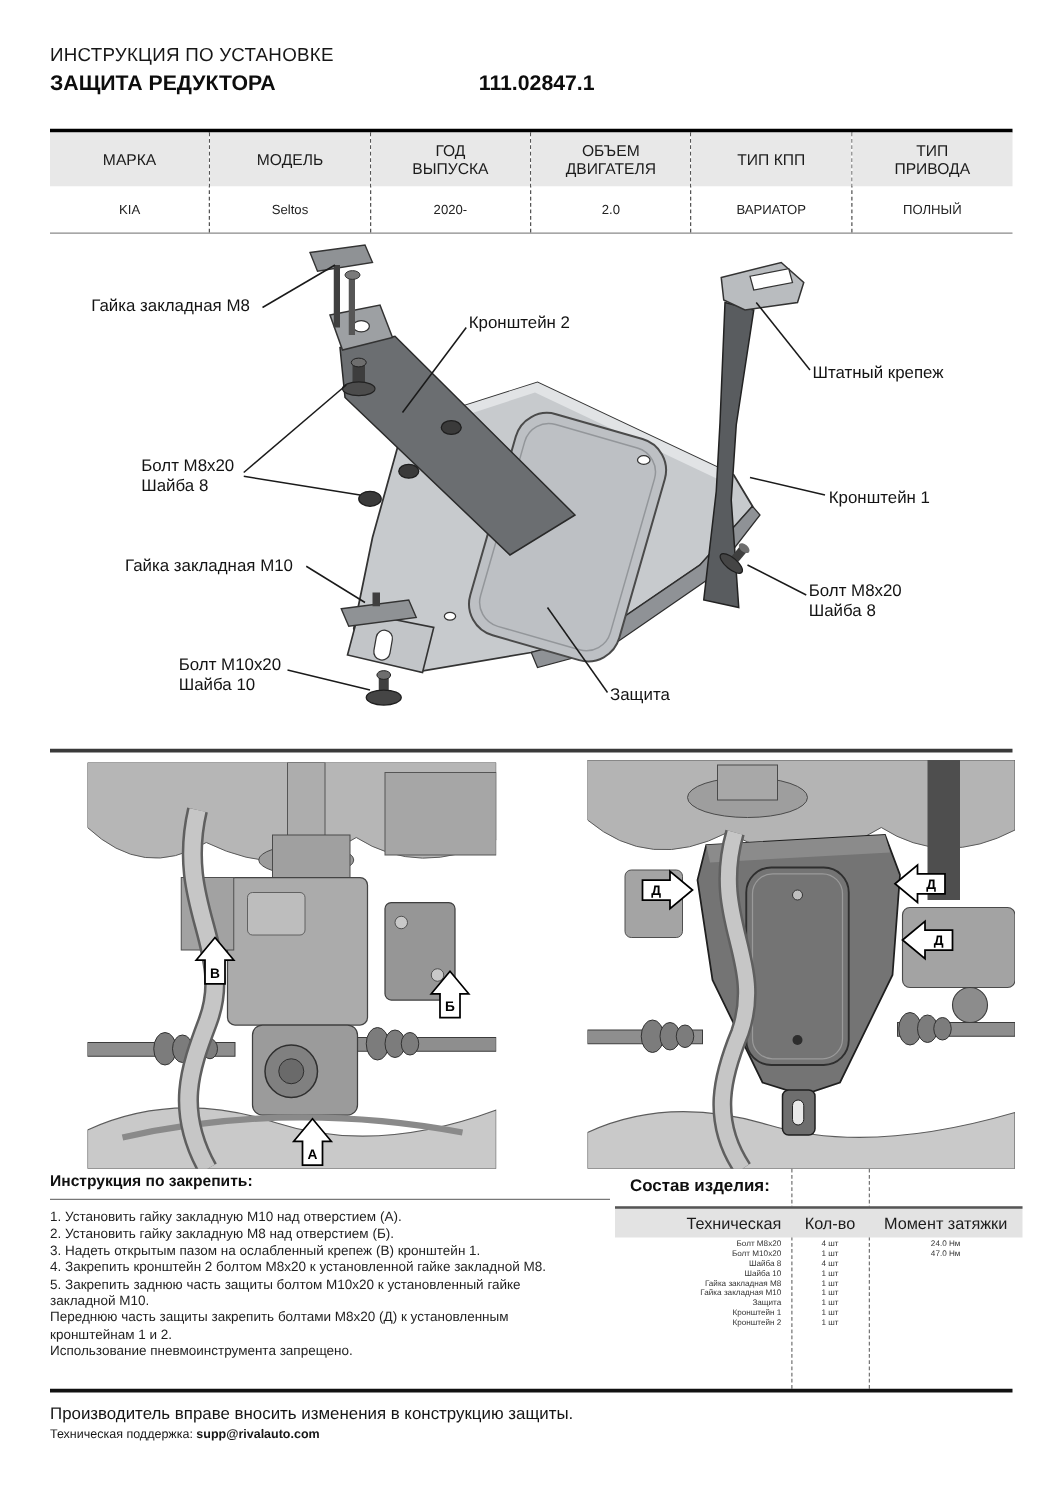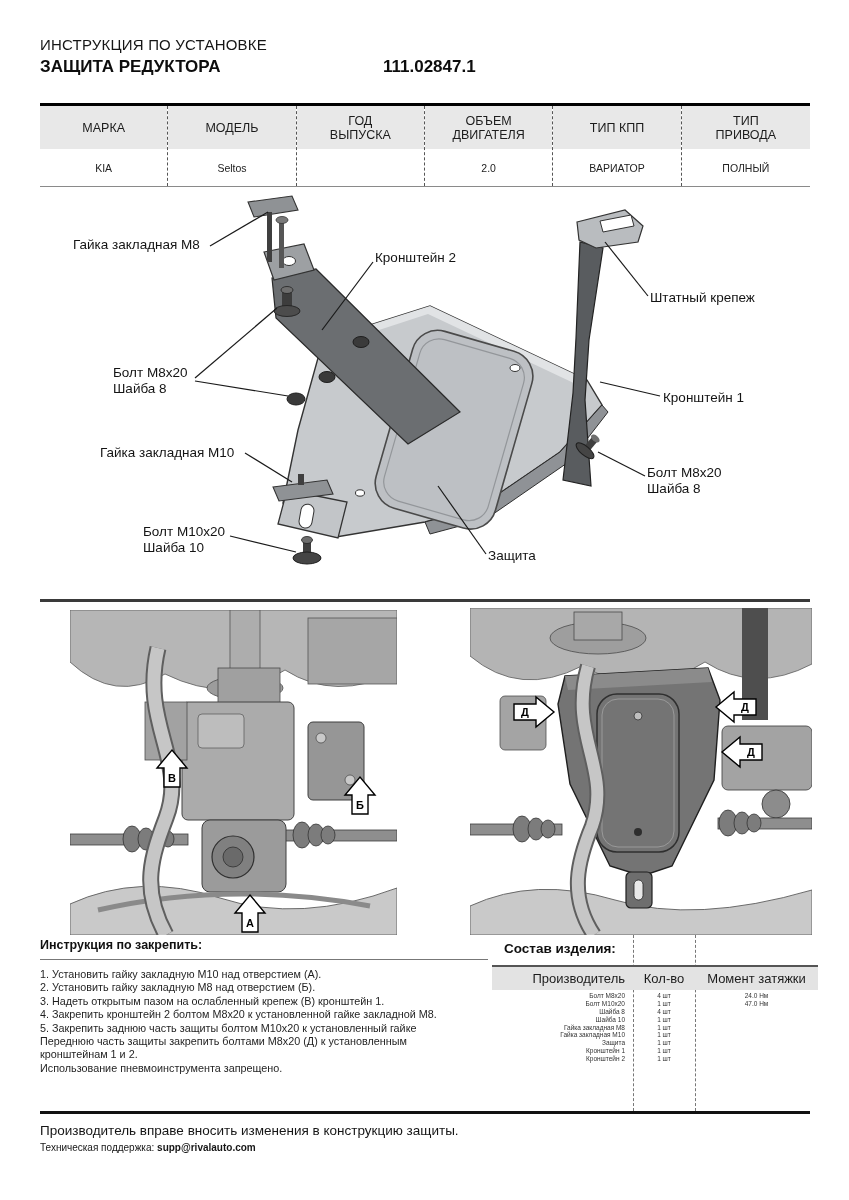--- a/index.html
+++ b/index.html
@@ -79,20 +79,21 @@
       <div class="spec-head">МАРКА</div>
       <div class="spec-value">KIA</div>
     </div>
     <div class="spec-col">
       <div class="spec-head">МОДЕЛЬ</div>
       <div class="spec-value">Seltos</div>
     </div>
     <div class="spec-col">
       <div class="spec-head">ГОД
 ВЫПУСКА</div>
+      <div class="spec-value">2020-</div>
     </div>
     <div class="spec-col">
       <div class="spec-head">ОБЪЕМ
 ДВИГАТЕЛЯ</div>
       <div class="spec-value">2.0</div>
     </div>
     <div class="spec-col">
       <div class="spec-head">ТИП КПП</div>
       <div class="spec-value">ВАРИАТОР</div>
     </div>
@@ -280,32 +281,33 @@
 
   <div class="instructions">
     <div class="instr-title">Инструкция по закрепить:</div>
     <div class="instr-rule"></div>
     <div class="instr-list">
       <div class="instr-line">1. Установить гайку закладную М10 над отверстием (А).</div>
       <div class="instr-line">2. Установить гайку закладную М8 над отверстием (Б).</div>
       <div class="instr-line">3. Надеть открытым пазом на ослабленный крепеж (В) кронштейн 1.</div>
       <div class="instr-line">4. Закрепить кронштейн 2 болтом М8х20 к установленной гайке закладной М8.</div>
       <div class="instr-line">5. Закрепить заднюю часть защиты болтом М10х20 к установленный гайке</div>
+      <div class="instr-line">закладной М10.</div>
       <div class="instr-line">Переднюю часть защиты закрепить болтами М8х20 (Д) к установленным</div>
       <div class="instr-line">кронштейнам 1 и 2.</div>
       <div class="instr-line">Использование пневмоинструмента запрещено.</div>
     </div>
   </div>
 
   <div class="parts">
     <div class="parts-sep parts-sep-1"></div>
     <div class="parts-sep parts-sep-2"></div>
     <div class="parts-title">Состав изделия:</div>
     <div class="parts-header">
-      <div class="ph-name">Производитель</div>
+      <div class="ph-name">Техническая</div>
       <div class="ph-qty">Кол-во</div>
       <div class="ph-torque">Момент затяжки</div>
     </div>
     <div class="parts-body">
       <div class="parts-row">
         <div class="pc-name">Болт М8х20</div>
         <div class="pc-qty">4 шт</div>
         <div class="pc-torque">24.0 Нм</div>
       </div>
       <div class="parts-row">

